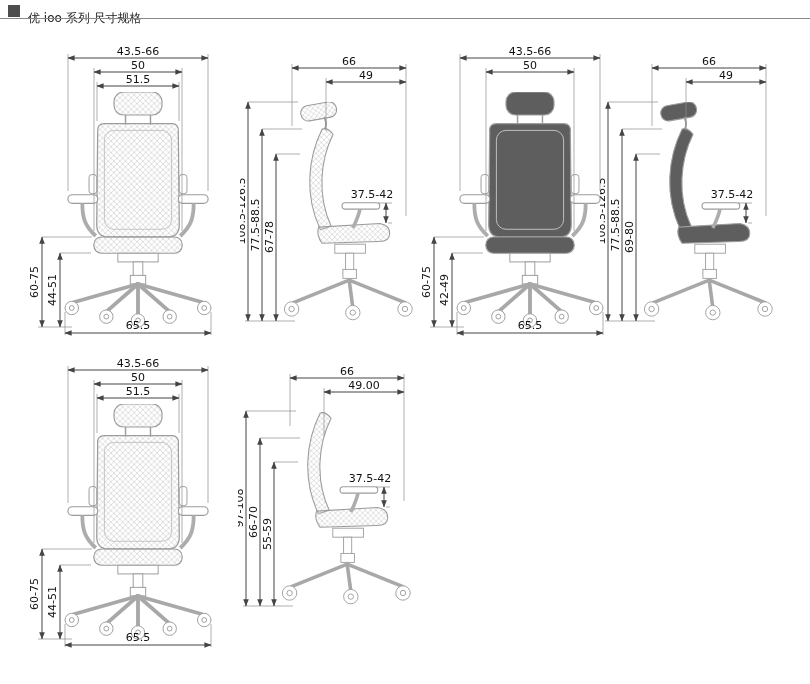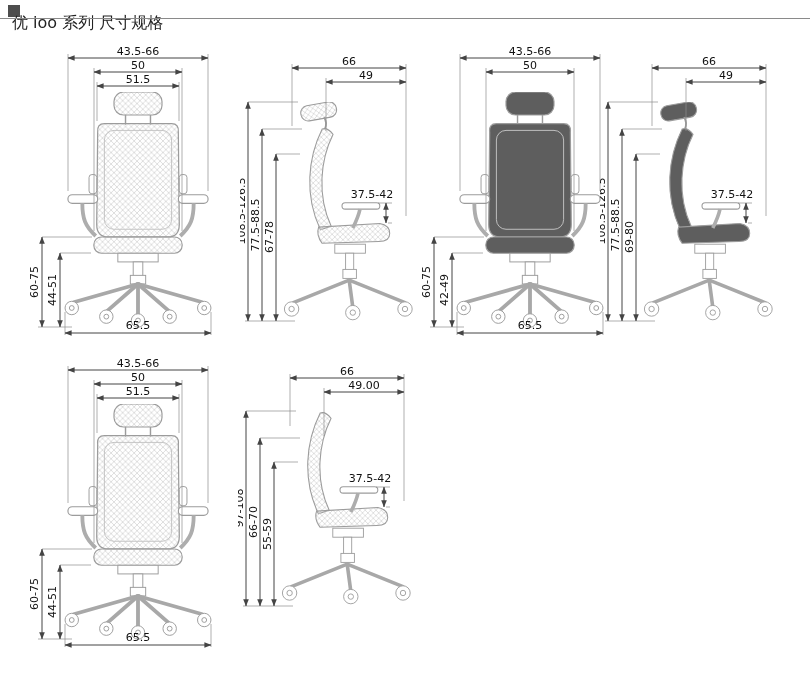--- a/index.html
+++ b/index.html
@@ -1,20 +1,20 @@
 <!DOCTYPE html>
 <html><head>
 <meta charset="utf-8">
 <style>
   html,body{margin:0;padding:0}
   body{width:810px;height:684px;position:relative;background:#fff;
        font-family:"DejaVu Sans","Liberation Sans",sans-serif;overflow:hidden}
   .page{position:absolute;inset:0;background:#fff}
   .hdr-sq{position:absolute;left:8px;top:5px;width:12px;height:12px;background:#4d4d4d}
-  .title{position:absolute;left:12px;top:2px;font-size:16px;color:#222;font-weight:400;white-space:nowrap}
+  .title{position:absolute;left:28px;top:2px;font-size:12px;color:#222;font-weight:400;white-space:nowrap}
   .rule{position:absolute;left:0;top:18px;width:810px;height:0;border-top:1px solid #8a8a8a}
   .fig{position:absolute}
   svg text{font-family:"DejaVu Sans","Liberation Sans",sans-serif;font-size:11px;fill:#111}
   .dim line{stroke:#444;stroke-width:1}
   .ext line{stroke:#8d8d8d;stroke-width:0.7}
 </style>
 </head>
 <body>
 
 <div class="page">

